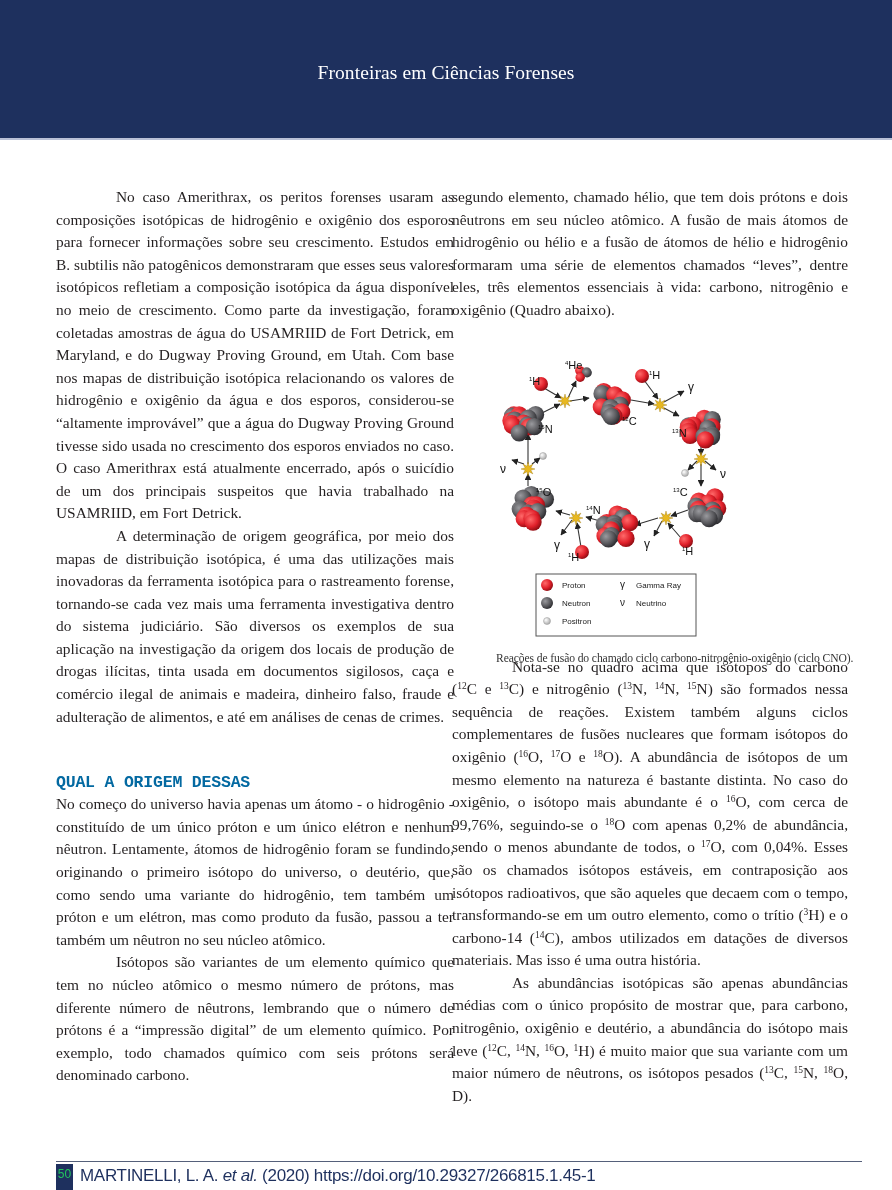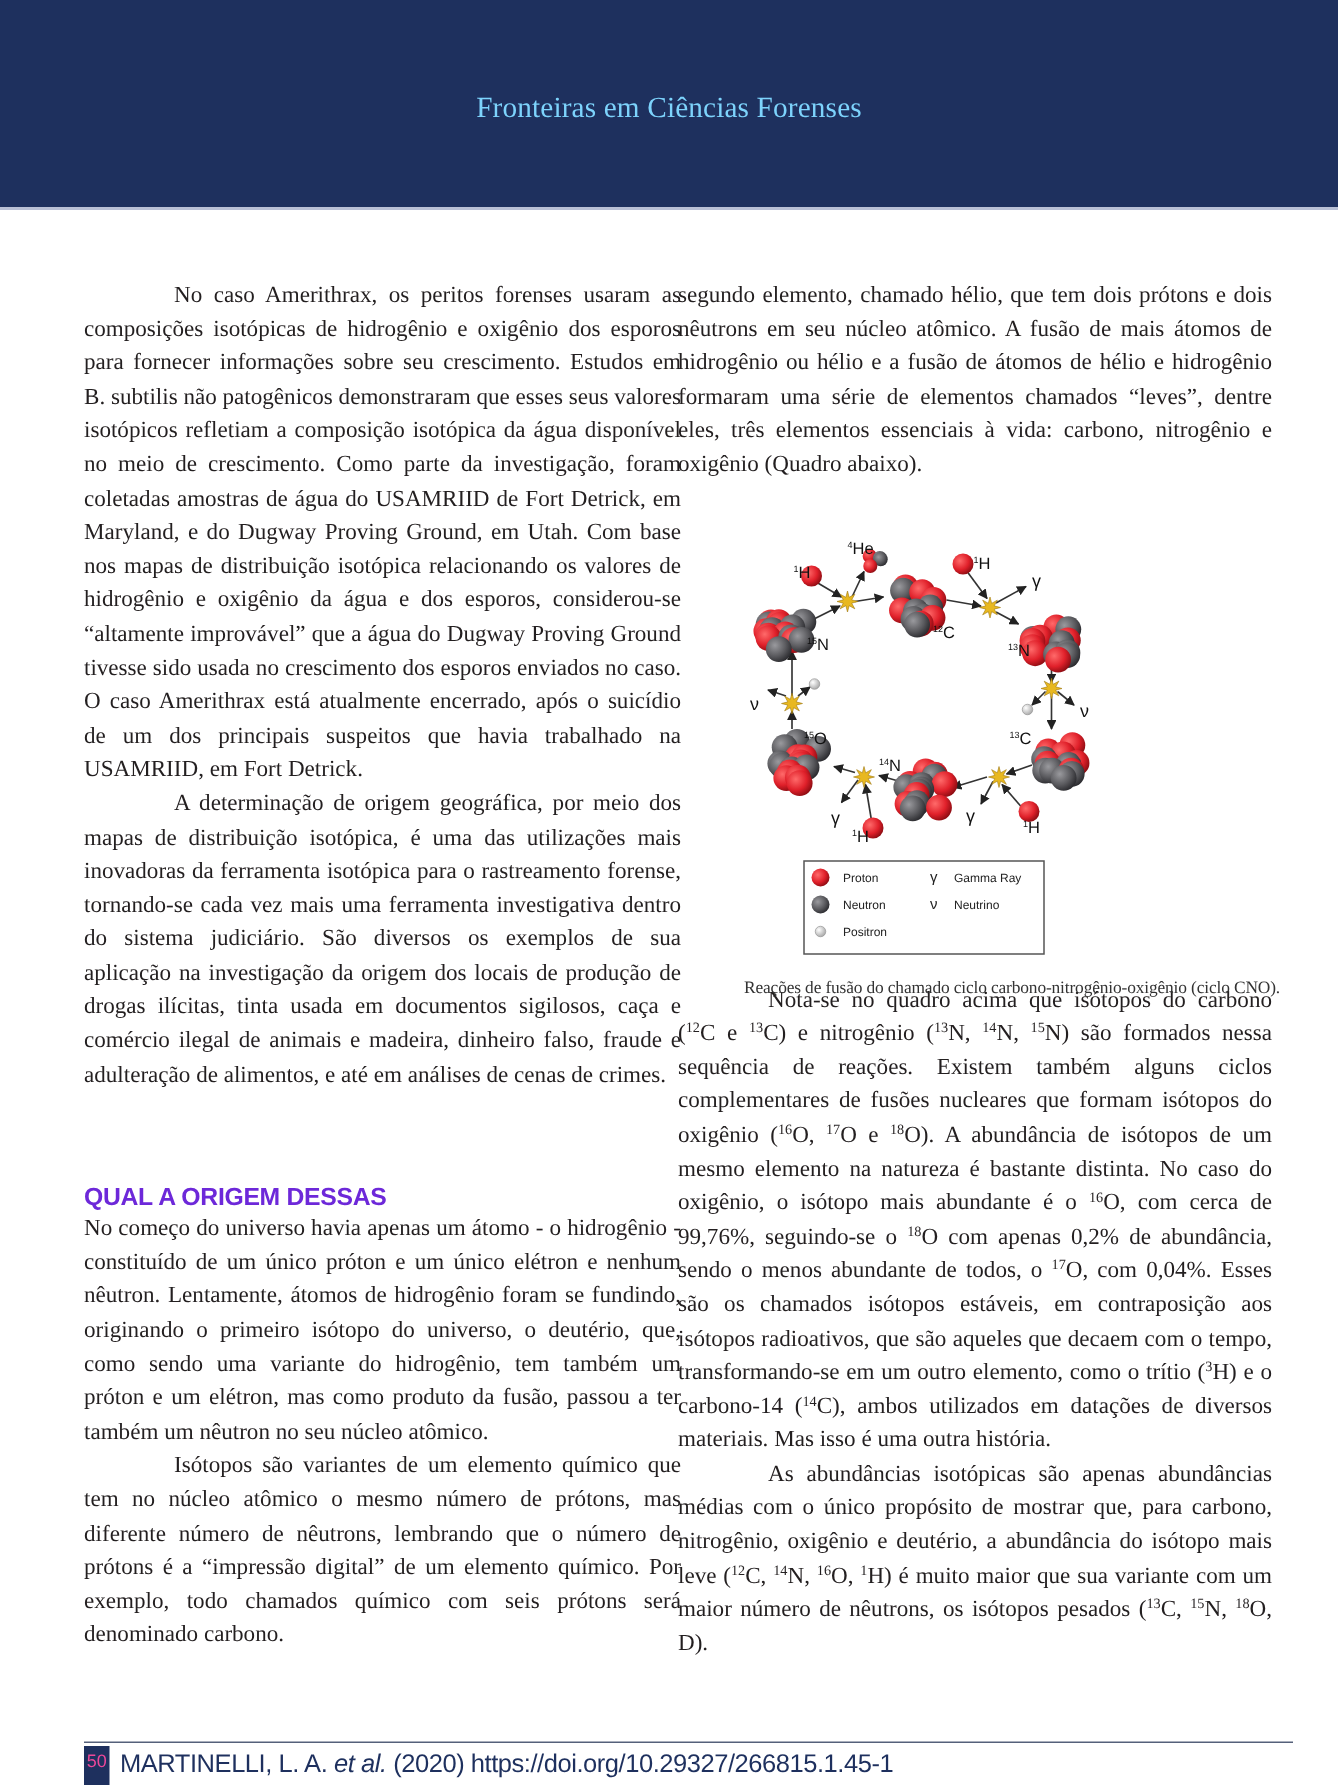--- a/index.html
+++ b/index.html
@@ -5,58 +5,58 @@
   * { box-sizing: border-box; margin: 0; padding: 0; }
   html, body { width: 892px; height: 1190px; background: #ffffff; overflow: hidden; }
   body { position: relative; font-family: "Liberation Serif", "DejaVu Serif", serif; color: #231f20; }
 
   .header {
     position: absolute; left: 0; top: 0; width: 892px; height: 140px;
     background: #1e305e; border-bottom: 2px solid #b9c0d6;
   }
   .header-title {
     position: absolute; left: 0; right: 0; top: 62px; text-align: center;
-    color: #7dd3fc; font-size: 19.5px; letter-spacing: 0.1px;
+    color: #ffffff; font-size: 19.5px; letter-spacing: 0.1px;
     font-family: "Liberation Serif", "DejaVu Serif", serif;
   }
 
   .col { position: absolute; top: 186px; width: 398px; }
   .col-left { left: 56px; }
   .col-right { left: 452px; width: 396px; }
 
   p.body {
     font-size: 15.4px; line-height: 22.6px; text-align: justify;
     hyphens: none;
   }
   p.indent { text-indent: 60px; }
 
   h2.section {
-    font-family: Liberation Sans, sans-serif;
-    font-weight: bold; color: #6d28d9; font-size: 16.5px; line-height: 20px;
-    margin-top: 60px; letter-spacing: -0.2px;
+    font-family: Liberation Mono, monospace;
+    font-weight: bold; color: #0369a1; font-size: 16.5px; line-height: 20px;
+    margin-top: 45px; letter-spacing: -0.2px;
   }
 
   sup { font-size: 9.5px; vertical-align: top; position: relative; top: -3px; }
 
   .figure {
     position: relative; width: 320px; height: 290px; margin: 26px auto 0 auto;
     left: 6px;
   }
   .figure svg { width: 320px; height: 290px; display: block; }
   .caption {
     font-size: 11.6px; text-align: left; margin-top: 14px; color: #333;
     white-space: nowrap; letter-spacing: -0.1px;
   }
 
   .footer-rule {
     position: absolute; left: 56px; top: 1161px; width: 806px; height: 1px; background: #55607a;
   }
   .page-num {
     position: absolute; left: 56px; top: 1164px; width: 17px; height: 26px;
-    background: #1e305e; color: #ec4899; font-family: "Liberation Sans", sans-serif;
+    background: #1e305e; color: #22c55e; font-family: "Liberation Sans", sans-serif;
     font-size: 12px; text-align: center; line-height: 20px;
   }
   .citation {
     position: absolute; left: 80px; top: 1166px; font-family: "Liberation Sans", "DejaVu Sans", sans-serif;
     font-size: 17px; color: #1e305e; letter-spacing: -0.3px;
   }
   .citation i { font-style: italic; }
 </style>
 </head>
 <body>

